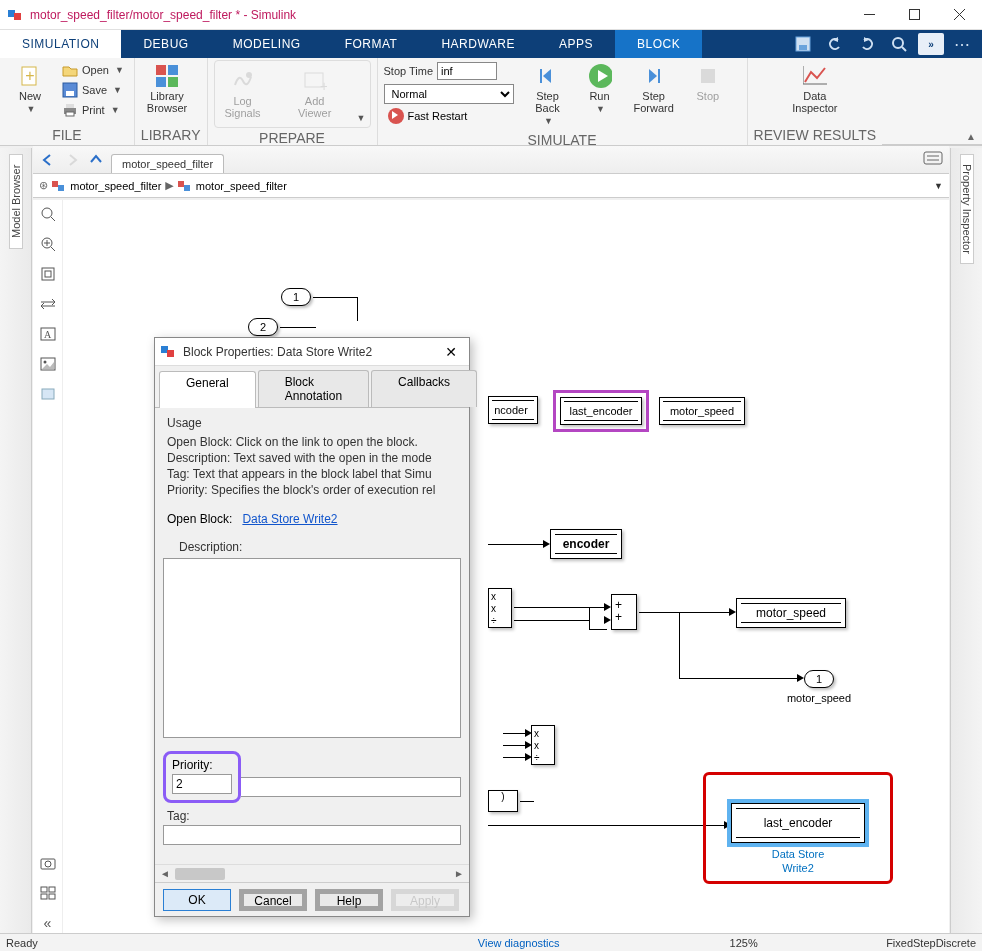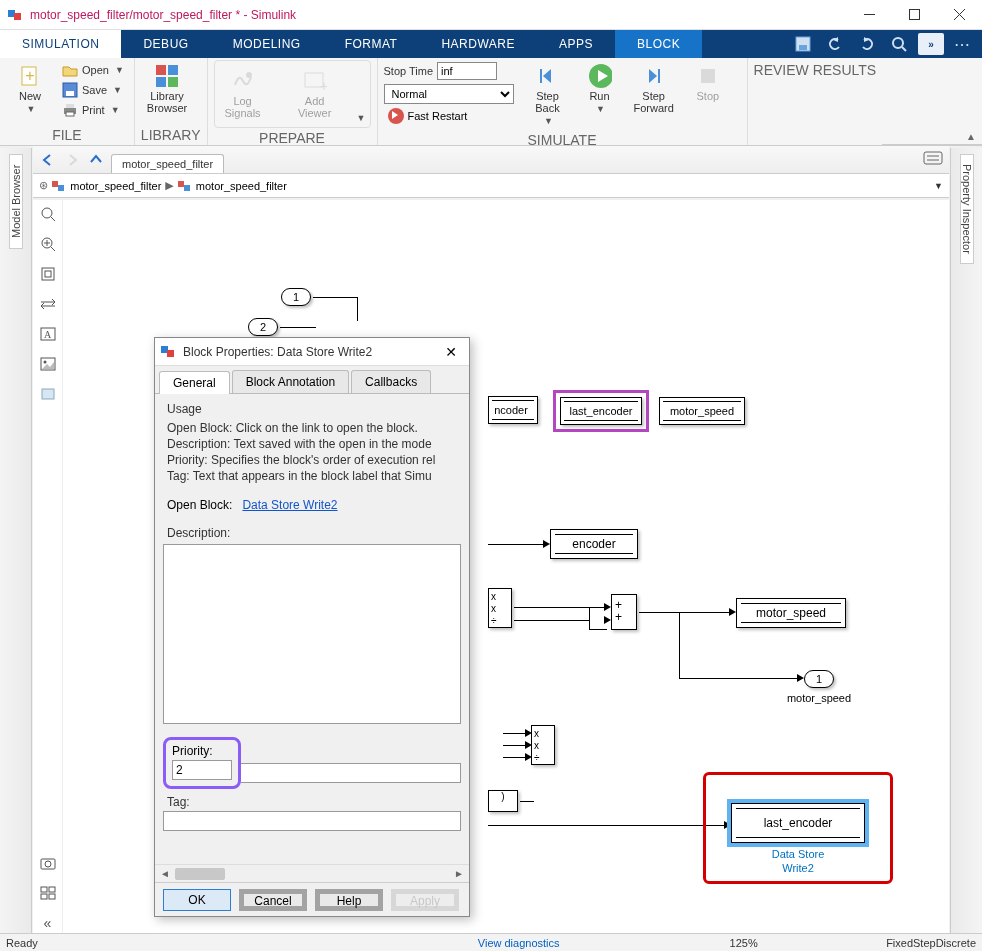--- a/index.html
+++ b/index.html
@@ -98,21 +98,21 @@
 .status-bar .zoom { margin-left: 170px; }
 .status-bar .solver { margin-left: auto; }
 
 
 .dialog { position:absolute; left:154px; top:337px; width:316px; height:580px; background:#f0f0f0; border:1px solid #888; box-shadow: 3px 3px 10px rgba(0,0,0,.25); display:flex; flex-direction:column; }
 .dlg-title { height:28px; display:flex; align-items:center; padding:0 6px; background:#fff; border-bottom:1px solid #ddd;}
 .dlg-title .ic { width:16px; height:16px; margin-right:6px;}
 .dlg-title .txt { flex:1; font-size:12px; color:#333;}
 .dlg-title .x { width:24px; height:24px; display:flex; align-items:center; justify-content:center; font-size:14px; cursor:pointer;}
 .dlg-tabs { display:flex; border-bottom:1px solid #bbb; background:#f0f0f0; padding-top:4px; padding-left:4px;}
-.dlg-tab { padding:4px 13px; font-size:12px; border:1px solid #bbb; border-bottom:none; background:#e8e8e8; margin-right:2px; cursor:pointer; border-radius:3px 3px 0 0;}
+.dlg-tab { padding:4px 26px; font-size:12px; border:1px solid #bbb; border-bottom:none; background:#e8e8e8; margin-right:2px; cursor:pointer; border-radius:3px 3px 0 0;}
 .dlg-tab.active { background:#fff; position:relative; top:1px;}
 .dlg-body { flex:1; overflow:auto; padding:6px 8px; background:#f0f0f0;}
 .fieldset-label { font-size:12px; color:#333; margin:2px 0 4px;}
 .usage-text { font-size:12px; color:#333; line-height:16px; margin-bottom:14px; margin-left:4px;}
 .openblock-row { font-size:12px; margin:4px 0 14px 4px;}
 .openblock-row a { color:#1155cc; text-decoration:underline; cursor:pointer;}
 .desc-area { width:100%; height:180px; border:1px solid #999; background:#fff; resize:none; font-family:inherit; font-size:12px; padding:2px;}
 .priority-box { border:3px solid #8b5cf6; border-radius:8px; padding:4px 6px 6px; display:inline-block; width:78px; margin-top:6px;}
 .priority-box .plabel { font-size:12px; margin-bottom:2px;}
 .priority-box input { width:100%; height:20px; border:1px solid #999; font-size:12px; padding:0 3px;}
@@ -341,20 +341,33 @@
               <rect x="4" y="4" width="14" height="14" fill="#bbb"></rect>
             </svg>
           </div>
           <div class="lbl">Stop</div>
         </div>
     </div>
     <div class="grp-label">SIMULATE</div>
   </div>
 
   <div class="ribbon-group" style="min-width:90px; border-right:none;">
+    <div class="grp-body" style="justify-content:center; width:100%;">
+      <div class="rb-btn-v">
+        <div class="ic">
+            <svg width="24" height="20">
+              <polyline points="2,16 8,6 14,12 22,2" fill="none" stroke="#d9534f" stroke-width="2"></polyline>
+              <line x1="0" y1="18" x2="24" y2="18" stroke="#666"></line>
+              <line x1="0" y1="0" x2="0" y2="18" stroke="#666"></line>
+            </svg>
+          </div>
+        <div class="lbl" style="white-space:pre-line">Data
+Inspector</div>
+      </div>
+    </div>
     <div class="grp-label">REVIEW RESULTS</div>
   </div>
   <div style="border-bottom:1px solid #ccc; flex:1; position:relative;">
       <span style="position:absolute; right:6px; bottom:2px; font-size:10px; color:#666;">▲</span>
     </div>
 </div>
 
 <div class="side-tab-left">
     <div class="vtxt">Model Browser</div>
   </div>
@@ -495,21 +508,21 @@
       <div class="dsm-block" style="left:4px; top:4px; width:82px; height:28px; position:absolute;">
           <span>last_encoder</span>
         </div>
     </div>
     <div class="dsm-block" style="left:596px; top:197px; width:86px; height:28px;">
         <span>motor_speed</span>
       </div>
 
     <div class="wire h" style="left:425px; top:344px; width:56px;"></div>
     <div class="arrowhead" style="left:480px; top:340px;"></div>
-    <div class="dsw-block" style="left:487px; top:329px; width:88px; height:30px;">
+    <div class="dsw-block" style="left:487px; top:329px; width:72px; height:30px;font-weight:bold;">
         <span>encoder</span>
       </div>
 
     <div class="mini-block" style="left:425px; top:388px; width:24px; height:40px; line-height:12px; padding:2px;">
       <span>x</span><br><span>x</span><br>÷
     </div>
     <div class="wire h" style="left:451px; top:407px; width:90px;"></div>
     <div class="arrowhead" style="left:541px; top:403px;"></div>
 
     <div class="sum-block" style="left:548px; top:394px;">+<br>+<br></div>
@@ -572,28 +585,28 @@
   <div class="dlg-tabs">
     <div class="dlg-tab active">General</div>
     <div class="dlg-tab">Block Annotation</div>
     <div class="dlg-tab">Callbacks</div>
   </div>
   <div class="dlg-body">
     <div class="fieldset-label" style="margin-left:4px;">Usage</div>
     <div class="usage-text">
       <div>Open Block: Click on the link to open the block.</div>
       <div>Description: Text saved with the open in the mode</div>
+      <div>Tag: Text that appears in the block label that Simu</div>
       <div>Priority: Specifies the block's order of execution rel</div>
-      <div>Tag: Text that appears in the block label that Simu</div>
     </div>
     <div class="openblock-row">
       <span>Open Block:</span>&nbsp;&nbsp;
       <a>Data Store Write2</a>
     </div>
-    <div class="fieldset-label" style="margin-left:4px;">Description:</div>
+    <div class="fieldset-label" style="margin-left:16px;">Description:</div>
     <textarea class="desc-area" style=""></textarea>
 
     <div style="display:flex; align-items:flex-end; gap:0; margin-top:4px;">
       <div class="priority-box">
         <div class="plabel">Priority:</div>
         <input value="2" style="">
       </div>
       <div style="flex:1; border:1px solid #999; border-left:none; height:20px; background:#fff; margin-bottom:6px;"></div>
     </div>
 

